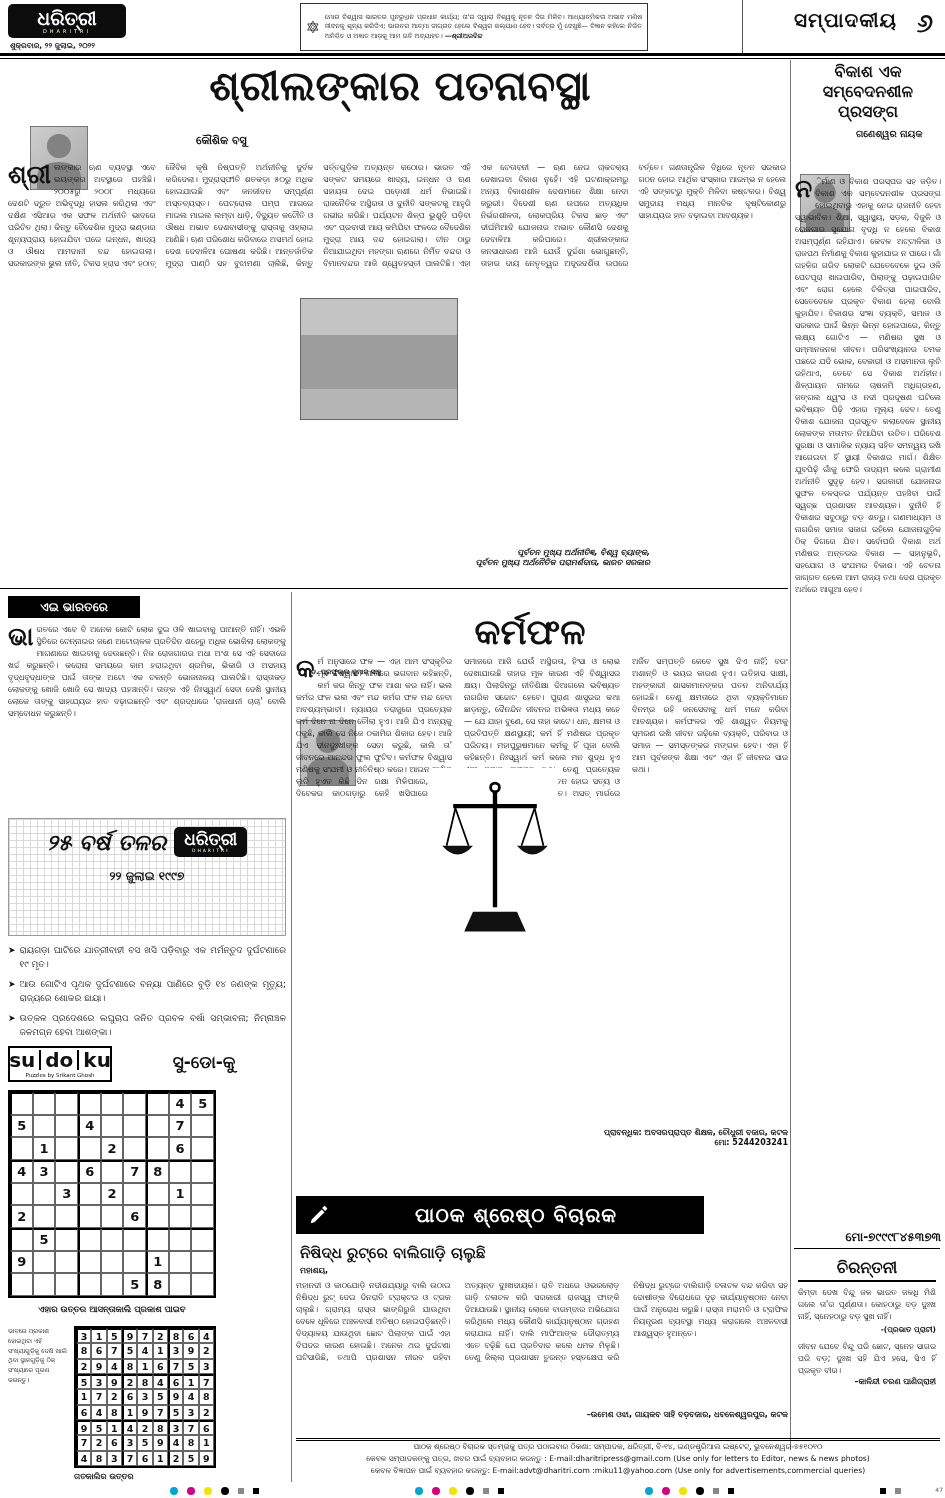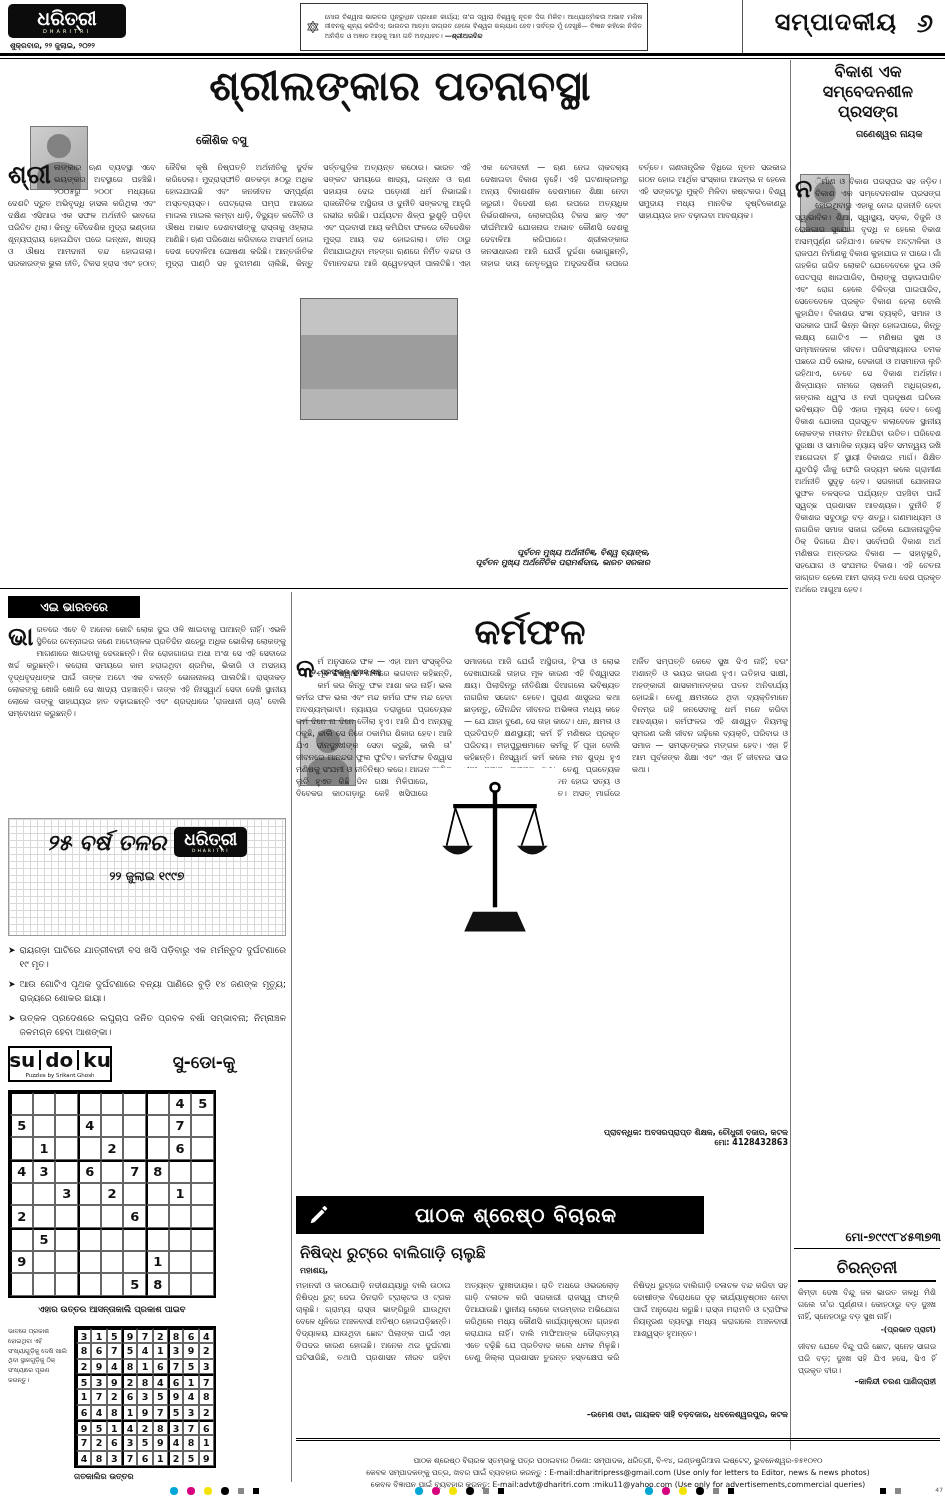--- a/index.html
+++ b/index.html
@@ -11,21 +11,21 @@
   
   .masthead-logo { left:8px; top:4px; width:118px; height:34px; background:#0c0c0c; color:#fff;
     border-radius:5px; display:flex; flex-direction:column; align-items:center; justify-content:center; }
   .masthead-logo .big { font-size:19px; font-weight:bold; line-height:1; }
   .masthead-logo .sub { font-size:5px; letter-spacing:3px; color:#ffd; }
   .dateline { left:10px; top:41px; font-size:7.5px; font-weight:bold; }
   .quote-box { left:300px; top:3px; width:348px; height:48px; border:1px solid #333; display:flex; align-items:center; padding:2px 5px; gap:5px; }
   .quote-symbol { width:34px; height:34px; flex:0 0 aupx; }
   .quote-text { font-size:6.6px; line-height:1.45; text-align:justify; }
   .quote-attr { font-weight:bold; white-space:nowrap; }
-  .section-title { right:48px; top:8px; font-size:24px; font-weight:bold; letter-spacing:1px; }
+  .section-title { right:48px; top:8px; font-size:20px; font-weight:bold; letter-spacing:1px; }
   .page-no { right:12px; top:8px; font-size:26px; font-weight:bold; }
   .header-rule { left:0; top:53px; width:945px; height:3px; background:#000; }
   .header-rule2 { left:0; top:58px; width:945px; height:1px; background:#000; }
   .header-vsep { left:742px; top:0; width:1px; height:53px; background:#555; }
 
   
   .photo { background:linear-gradient(135deg,#cfcfcf,#a7a7a7); border:1px solid #777; position:relative; overflow:hidden; }
   .photo::before { content:""; position:absolute; width:44%; height:38%; left:28%; top:12%; background:#828282; border-radius:50%; }
   .photo::after { content:""; position:absolute; width:78%; height:46%; left:11%; top:57%; background:#828282; border-radius:50% 50% 0 0; }
   .scene-photo { background:linear-gradient(180deg,#c4c4c4 0 30%, #9d9d9d 30% 75%, #b5b5b5 75%); border:1px solid #666; }
@@ -104,21 +104,21 @@
   .letters-signature { left:470px; top:1410px; width:318px; font-size:8px; font-weight:bold; text-align:right; background:#fff; }
 
   
   .chir-box { left:794px; top:1254px; width:146px; height:178px; padding:4px 4px; }
   .chir-title { text-align:center; font-size:16px; font-weight:bold; border-bottom:2px solid #000; padding-bottom:3px; margin-bottom:5px; }
   .chir-quote { font-size:8px; line-height:1.5; text-align:justify; }
   .chir-src { font-size:7.5px; text-align:right; font-weight:bold; margin:2px 0 6px; }
   .chir-author { font-size:8px; text-align:right; font-weight:bold; }
 
   
-  .footer-box { left:296px; top:1438px; width:644px; height:46px; border-top:3px double #000; padding-top:14px;
+  .footer-box { left:296px; top:1438px; width:644px; height:46px; border-top:3px double #000; padding-top:0;
     font-size:7.6px; line-height:1.6; text-align:center; }
 
   
   .marks { left:0; top:1486px; width:945px; height:10px; display:flex; align-items:center; }
   .mark-group { display:flex; align-items:center; gap:9px; position:absolute; }
   .dot { width:8px; height:8px; border-radius:50%; }
   .sq { width:6px; height:6px; }
   .mg1 { left:170px; } .mg2 { left:415px; } .mg3 { left:645px; } .mg4 { left:880px; }
   .page-code { position:absolute; right:2px; top:0; font-size:6px; color:#555; }
 </style>
@@ -399,21 +399,21 @@
       <line x1="14" y1="28" x2="6" y2="62" stroke="#000" stroke-width="1.6"></line>
       <line x1="14" y1="28" x2="26" y2="62" stroke="#000" stroke-width="1.6"></line>
       <path d="M2 62 Q16 78 30 62 Z" fill="#111"></path>
       <line x1="86" y1="28" x2="74" y2="62" stroke="#000" stroke-width="1.6"></line>
       <line x1="86" y1="28" x2="94" y2="62" stroke="#000" stroke-width="1.6"></line>
       <path d="M70 62 Q84 78 98 62 Z" fill="#111"></path>
       <path d="M30 122 L70 122 L78 140 L22 140 Z" fill="#111"></path>
     </svg>
   </div>
   <div class="abs karma-credit">ପ୍ରାବନ୍ଧିକ: ଅବସରପ୍ରାପ୍ତ ଶିକ୍ଷକ, ଚୌଧୁରୀ ବଜାର, କଟକ
-ମୋ: 4128432863</div>
+ମୋ: 5244203241</div>
 
   <div class="abs letters-banner">
     <svg class="pen" viewBox="0 0 24 24">
       <path fill="#fff" d="M3 21l4-1 11-11-3-3L4 17l-1 4zm15.7-13.3l2-2a1 1 0 0 0 0-1.4l-1.9-1.9a1 1 0 0 0-1.4 0l-2 2 3.3 3.3z"></path>
     </svg>
     <div class="txt">ପାଠକ ଶ୍ରେଷ୍ଠ ବିଚାରକ</div>
   </div>
   <div class="abs letters-headline">ନିଷିଦ୍ଧ ରୁଟ୍‌ରେ ବାଲିଗାଡ଼ି ଚାଲୁଛି</div>
   <div class="abs letters-salutation">ମହାଶୟ,</div>
   <div class="abs letters-body body-text">ମହାନଦୀ ଓ କାଠଯୋଡ଼ି ନଦୀଶଯ୍ୟାରୁ ବାଲି ଉଠାଇ ନିଷିଦ୍ଧ ରୁଟ୍ ଦେଇ ଦିନରାତି ଟ୍ରାକ୍ଟର ଓ ଟ୍ରକ ଚାଲୁଛି। ଗ୍ରାମ୍ୟ ରାସ୍ତା ଭାଙ୍ଗିରୁଜି ଯାଉଥିବା ବେଳେ ଧୂଳିରେ ଅଞ୍ଚଳବାସୀ ଅତିଷ୍ଠ ହୋଇପଡ଼ିଛନ୍ତି। ବିଦ୍ୟାଳୟ ଯାଉଥିବା ଛୋଟ ପିଲାଙ୍କ ପାଇଁ ଏହା ବିପଦର କାରଣ ହୋଇଛି। ଅନେକ ଥର ଦୁର୍ଘଟଣା ଘଟିସାରିଛି, ତଥାପି ପ୍ରଶାସନ ନୀରବ ରହିବା ଅତ୍ୟନ୍ତ ଦୁଃଖଦାୟକ। ରାତି ଅଧରେ ଓଭରଲୋଡ଼ ଗାଡ଼ି ଚଳାଚଳ କରି ସରକାରୀ ରାଜସ୍ୱ ଫାଙ୍କି ଦିଆଯାଉଛି। ସ୍ଥାନୀୟ ଲୋକେ ବାରମ୍ବାର ଅଭିଯୋଗ କରିଥିଲେ ମଧ୍ୟ କୌଣସି କାର୍ଯ୍ୟାନୁଷ୍ଠାନ ଗ୍ରହଣ କରାଯାଇ ନାହିଁ। ବାଲି ମାଫିଆଙ୍କ ଦୌରାତ୍ମ୍ୟ ଏତେ ବଢ଼ିଛି ଯେ ପ୍ରତିବାଦ କଲେ ଧମକ ମିଳୁଛି। ତେଣୁ ଜିଲ୍ଲା ପ୍ରଶାସନ ତୁରନ୍ତ ହସ୍ତକ୍ଷେପ କରି ନିଷିଦ୍ଧ ରୁଟ୍‌ରେ ବାଲିଗାଡ଼ି ଚଳାଚଳ ବନ୍ଦ କରିବା ସହ ଦୋଷୀଙ୍କ ବିରୋଧରେ ଦୃଢ଼ କାର୍ଯ୍ୟାନୁଷ୍ଠାନ ନେବା ପାଇଁ ଅନୁରୋଧ କରୁଛି। ରାସ୍ତା ମରାମତି ଓ ଟ୍ରାଫିକ ନିୟନ୍ତ୍ରଣ ବ୍ୟବସ୍ଥା ମଧ୍ୟ କରାଗଲେ ଅଞ୍ଚଳବାସୀ ଆଶ୍ୱସ୍ତ ହୁଅନ୍ତେ।</div>

